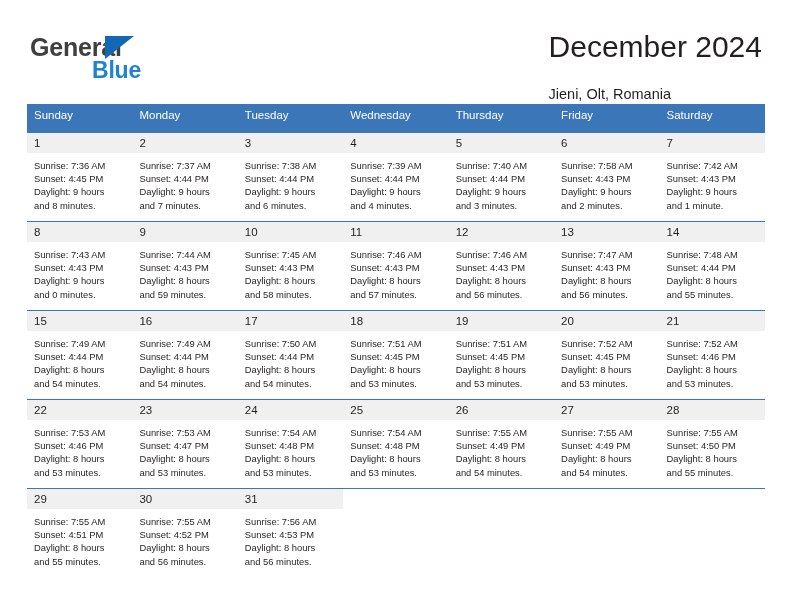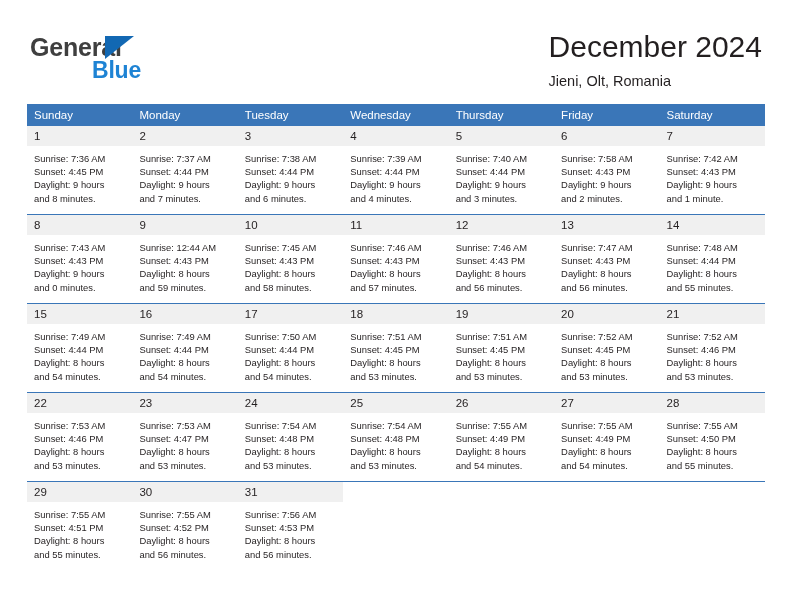--- a/index.html
+++ b/index.html
@@ -69,41 +69,41 @@
     font-size: 30px;
     font-weight: normal;
     color: #231f20;
     line-height: 38px;
     white-space: nowrap;
   }
   .location-subtitle {
     font-size: 14.5px;
     color: #231f20;
     line-height: 20px;
-    margin-top: 5px;
+    margin-top: 18px;
     white-space: nowrap;
   }
 
   
   .calendar {
     position: absolute;
     left: 27px;
     top: 104px;
     width: 738px;
     border-collapse: collapse;
     table-layout: fixed;
   }
 
   .calendar th {
     background: #3a76b8;
     color: #ffffff;
     font-weight: normal;
     font-size: 11.5px;
     text-align: left;
-    padding: 5px 0 5px 7px;
+    padding: 5px 0 12px 7px;
     height: 11px;
     border: none;
   }
 
   .calendar td {
     vertical-align: top;
     padding: 0;
     border: none;
     width: 105.43px;
     height: 88px;
@@ -240,21 +240,21 @@
           <div class="cell-body">
             <div>Sunrise: 7:43 AM</div>
             <div>Sunset: 4:43 PM</div>
             <div>Daylight: 9 hours</div>
             <div>and 0 minutes.</div>
           </div>
         </td>
         <td>
           <div class="daynum">9</div>
           <div class="cell-body">
-            <div>Sunrise: 12:44 AM</div>
+            <div>Sunrise: 7:44 AM</div>
             <div>Sunset: 4:43 PM</div>
             <div>Daylight: 8 hours</div>
             <div>and 59 minutes.</div>
           </div>
         </td>
         <td>
           <div class="daynum">10</div>
           <div class="cell-body">
             <div>Sunrise: 7:45 AM</div>
             <div>Sunset: 4:43 PM</div>

